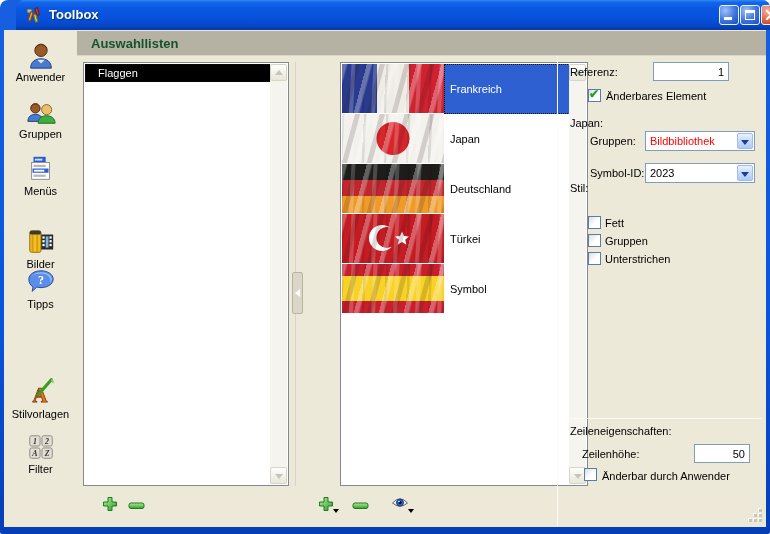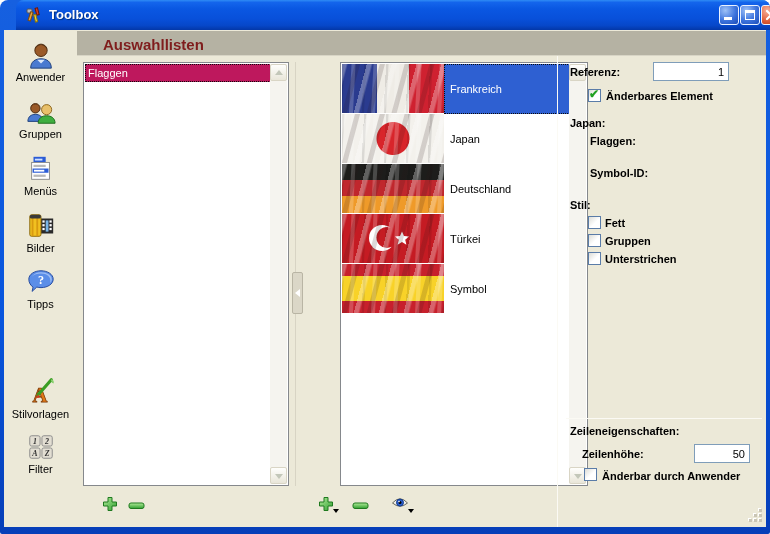--- a/index.html
+++ b/index.html
@@ -18,33 +18,33 @@
   .tb-red{background:radial-gradient(circle at 30% 25%,#f6b09a,#e0613c 55%,#b2300e);}
   .btn-min{left:703px;} .btn-max{left:724px;} .btn-close{left:745px;}
   .glyph-min{position:absolute;left:4px;bottom:4px;width:8px;height:3px;background:#fff;}
   .glyph-max{position:absolute;left:4px;top:4px;width:10px;height:10px;border:1px solid #fff;border-top:3px solid #fff;}
   .glyph-x{position:absolute;left:3px;top:3px;}
   
   .client{position:absolute;left:4px;top:30px;width:762px;height:497px;background:#ece9d8;overflow:hidden;}
   
   .header{position:absolute;left:73px;top:1px;width:689px;height:25px;background:#b5b2a3;
     border-bottom:1px solid #d8d5c6;}
-  .header-title{position:absolute;left:26px;top:5px;font-size:15px;font-weight:bold;color:#7f1d1d;}
+  .header-title{position:absolute;left:14px;top:5px;font-size:13px;font-weight:bold;color:#14532d;}
   
   .sidebar{position:absolute;left:0;top:0;width:73px;height:488px;background:#ece9d8;}
   .side-item{position:absolute;left:2px;width:69px;text-align:center;cursor:default;padding-top:2px;}
   .side-item .sicon{display:block;margin:0 auto 1px auto;width:32px;height:30px;}
   .side-item .slabel{display:block;font-size:11px;color:#000;white-space:nowrap;}
   .side-item.selected{background:#fff;border:1px solid #9ebcf0;border-radius:3px;left:3px;width:67px;}
   
   .listbox{position:absolute;background:#fff;border:1px solid #85888c;}
   .list1{left:79px;top:32px;width:206px;height:424px;}
   .list2{left:306px;top:32px;width:248px;height:424px;margin-left:30px;}
-  .sel-item{position:absolute;left:1px;top:1px;height:18px;background:#be185d;color:#fff;
-    line-height:18px;padding-left:3px;outline:1px dotted #0c0c0c;outline-offset:-1px;}
+  .sel-item{position:absolute;left:1px;top:1px;height:18px;background:#000000;color:#fff;
+    line-height:18px;padding-left:13px;outline:1px dotted #0c0c0c;outline-offset:-1px;}
   .list1 .sel-item{width:186px;}
   
   .vscroll{position:absolute;top:1px;bottom:1px;right:1px;width:17px;background:#f5f4ef;}
   .sb-btn{position:absolute;left:0;width:17px;height:17px;background:linear-gradient(180deg,#fefefc,#e9e6d9);
     border:1px solid #d9d5c5;border-radius:2px;}
   .sb-up{top:0;} .sb-dn{bottom:0;}
   .sb-tri{position:absolute;left:4px;width:0;height:0;border-left:4px solid transparent;border-right:4px solid transparent;}
   .sb-up .sb-tri{top:5px;border-bottom:5px solid #c3c7b9;}
   .sb-dn .sb-tri{top:6px;border-top:5px solid #c3c7b9;}
   
@@ -62,21 +62,21 @@
   .flag-label{position:absolute;left:102px;top:0;width:126px;height:50px;line-height:50px;padding-left:6px;color:#000;}
   .flag-row.selected .flag-label{background:#2e60d2;color:#fff;outline:1px dotted #0c0c0c;outline-offset:-1px;}
   
   .split-groove{position:absolute;left:291px;top:32px;width:1px;height:424px;background:#d8d4c4;}
   .split-grip{position:absolute;left:288px;top:242px;width:11px;height:42px;background:#dbd7c7;
     border:1px solid #b9b5a4;border-radius:2px;}
   .split-grip .tri{position:absolute;left:2px;top:16px;width:0;height:0;
     border-top:4px solid transparent;border-bottom:4px solid transparent;border-right:5px solid #fff;}
   
   .col3-groove{position:absolute;left:553px;top:26px;width:1px;height:471px;background:#c9c5b5;border-right:1px solid #fbfaf4;}
-  .lbl{position:absolute;white-space:nowrap;font-weight:bold;}
+  .lbl{position:absolute;white-space:nowrap;}
   .txt{position:absolute;height:19px;border:1px solid #7f9db9;background:#fff;font-family:"Liberation Sans",sans-serif;
     font-size:11px;text-align:right;padding:0 4px 0 2px;}
   .combo{position:absolute;width:110px;height:20px;border:1px solid #7f9db9;background:#fff;}
   .combo .val{position:absolute;left:4px;top:3px;white-space:nowrap;}
   .combo .val.red{color:#ff0000;}
   .combo .drop{position:absolute;right:1px;top:1px;width:16px;height:16px;border-radius:2px;
     background:linear-gradient(180deg,#e9f1fd,#cadefb 45%,#aecaf8);border:1px solid #9dbcf2;}
   .combo .drop .tri{position:absolute;left:3px;top:6px;width:0;height:0;
     border-left:4px solid transparent;border-right:4px solid transparent;border-top:5px solid #1d3f8f;}
   .cb{position:absolute;width:13px;height:13px;border:1px solid #5a7ca8;background:linear-gradient(135deg,#dcdcd6,#ffffff 55%);}
@@ -151,21 +151,21 @@
           <rect x="9.5" y="5" width="8" height="2" fill="#cfe0ff"></rect>
           <rect x="6" y="9" width="19" height="18" fill="#fff" stroke="#8a8a8a"></rect>
           <rect x="8" y="11.5" width="13" height="2.4" fill="#b8b8b8"></rect>
           <rect x="7" y="15.5" width="17" height="4.5" fill="#2b5cd6"></rect>
           <rect x="8.5" y="16.8" width="11" height="2" fill="#fff"></rect>
           <rect x="8" y="22" width="13" height="2.4" fill="#b8b8b8"></rect>
         </svg>
         <span class="slabel">Menüs</span>
       </div>
 
-      <div class="side-item" style="top:179px">
+      <div class="side-item" style="top:195px">
         <svg class="sicon" viewBox="0 0 32 32">
           <rect x="16" y="8" width="13" height="16" fill="#2a2a2a"></rect>
           <rect x="17.5" y="10" width="2.4" height="2.4" fill="#fff"></rect>
             <rect x="17.5" y="14" width="2.4" height="2.4" fill="#fff"></rect>
             <rect x="17.5" y="18" width="2.4" height="2.4" fill="#fff"></rect>
           <rect x="25" y="10" width="2.4" height="2.4" fill="#fff"></rect>
             <rect x="25" y="14" width="2.4" height="2.4" fill="#fff"></rect>
             <rect x="25" y="18" width="2.4" height="2.4" fill="#fff"></rect>
           <rect x="21" y="10" width="3" height="12" fill="#7ab6e8"></rect>
           <rect x="4" y="4" width="12" height="23" rx="2" fill="#f2c020" stroke="#8a6a10"></rect>
@@ -320,25 +320,37 @@
     <span class="lbl" style="left:566px;top:36px">Referenz:</span>
     <input class="txt" style="left: 649px; top: 32px; width: 76px;" value="1">
 
     <div class="cb" style="left:584px;top:59px">
       <span class="mark">✔</span>
     </div>
     <span class="lbl" style="left:602px;top:60px">Änderbares Element</span>
 
     <span class="lbl" style="left:566px;top:87px">Japan:</span>
 
-    <span class="lbl" style="left:586px;top:105px">Flaggen:</span>
+    <span class="lbl" style="left:586px;top:105px">Gruppen:</span>
+    <div class="combo" style="left:641px;top:101px">
+      <span class="val red">Bildbibliothek</span>
+      <span class="drop">
+          <span class="tri"></span>
+        </span>
+    </div>
 
     <span class="lbl" style="left:586px;top:137px">Symbol-ID:</span>
-
-    <span class="lbl" style="left:566px;top:169px">Stil:</span>
+    <div class="combo" style="left:641px;top:133px">
+      <span class="val">2023</span>
+      <span class="drop">
+          <span class="tri"></span>
+        </span>
+    </div>
+
+    <span class="lbl" style="left:566px;top:152px">Stil:</span>
 
     <div class="cb" style="left:584px;top:186px"></div>
     <span class="lbl" style="left:601px;top:187px">Fett</span>
 
     <div class="cb" style="left:584px;top:204px"></div>
     <span class="lbl" style="left:601px;top:205px">Gruppen</span>
 
     <div class="cb" style="left:584px;top:222px"></div>
     <span class="lbl" style="left:601px;top:223px">Unterstrichen</span>
 

